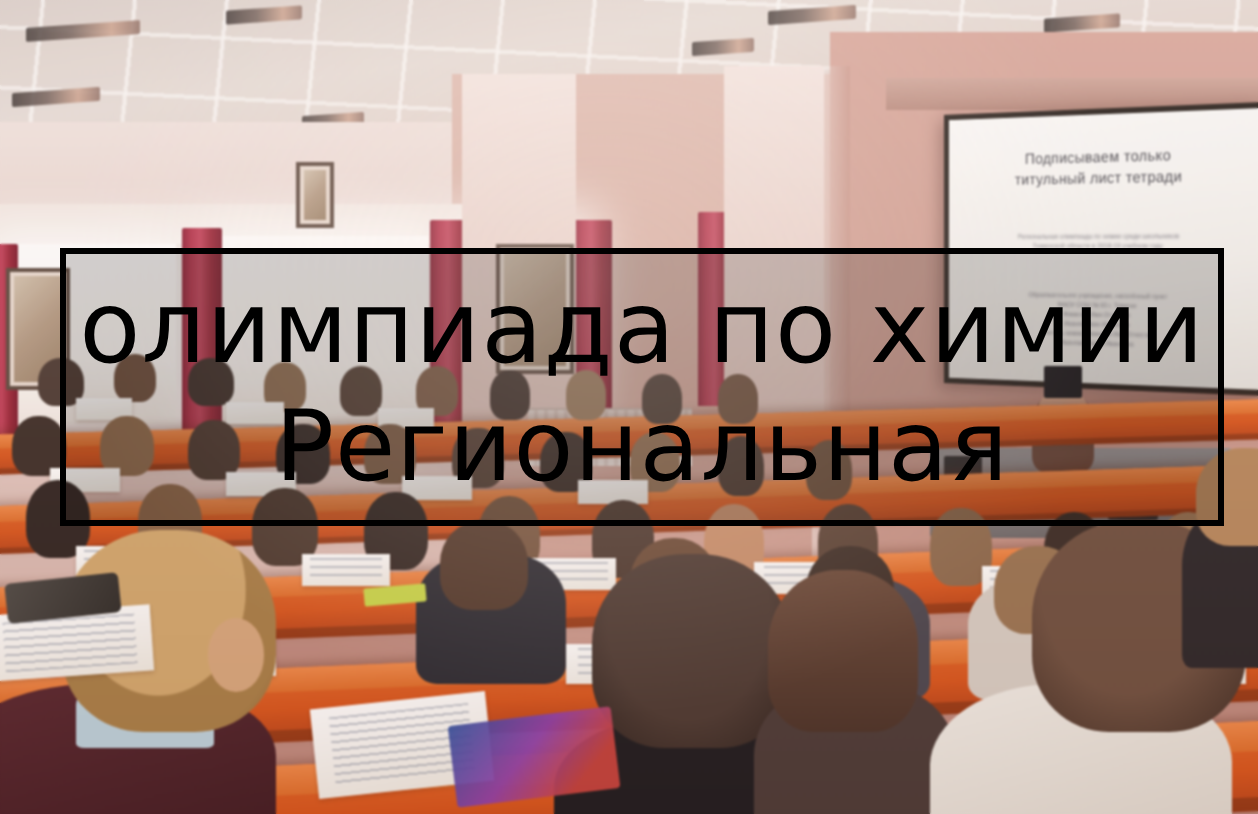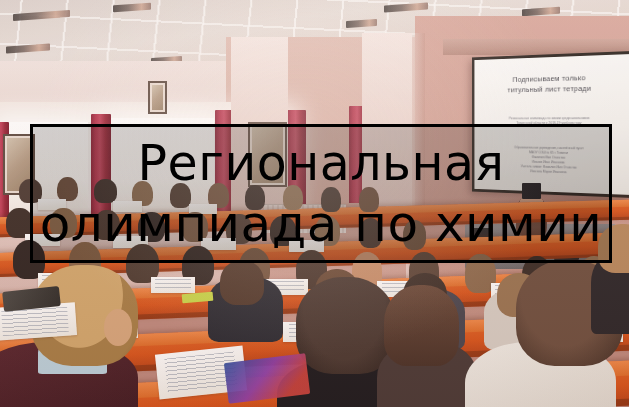--- a/index.html
+++ b/index.html
@@ -480,17 +480,17 @@
     <div style="position:absolute;left:0.5%;top:71%;width:9%;height:5%;background:linear-gradient(120deg,#4d4a46,#2e2c29);border-radius:3px;transform:rotate(-6deg);"></div>
     <div style="position:absolute;left:29%;top:72%;width:5%;height:2.2%;background:#c9d84a;border-radius:1px;transform:rotate(-5deg);"></div>
     <div style="position:absolute;left:36%;top:88%;width:13%;height:10%;background:linear-gradient(135deg,#2e4fa0,#8d3fae 45%,#d0453f 80%);border-radius:2px;transform:rotate(-7deg);opacity:.92;"></div>
     <div style="position:absolute;left:83%;top:45%;width:3%;height:4%;background:#1e1c20;border-radius:1px;"></div>
 
     <div class="grade"></div>
     <div class="soften"></div>
   </div>
 
   <div class="banner">
+    <div class="banner-line l2">олимпиада по химии</div>
     <div class="banner-line l1">Региональная</div>
-    <div class="banner-line l2">олимпиада по химии</div>
   </div>
 
 </div>
 
 </body></html>

